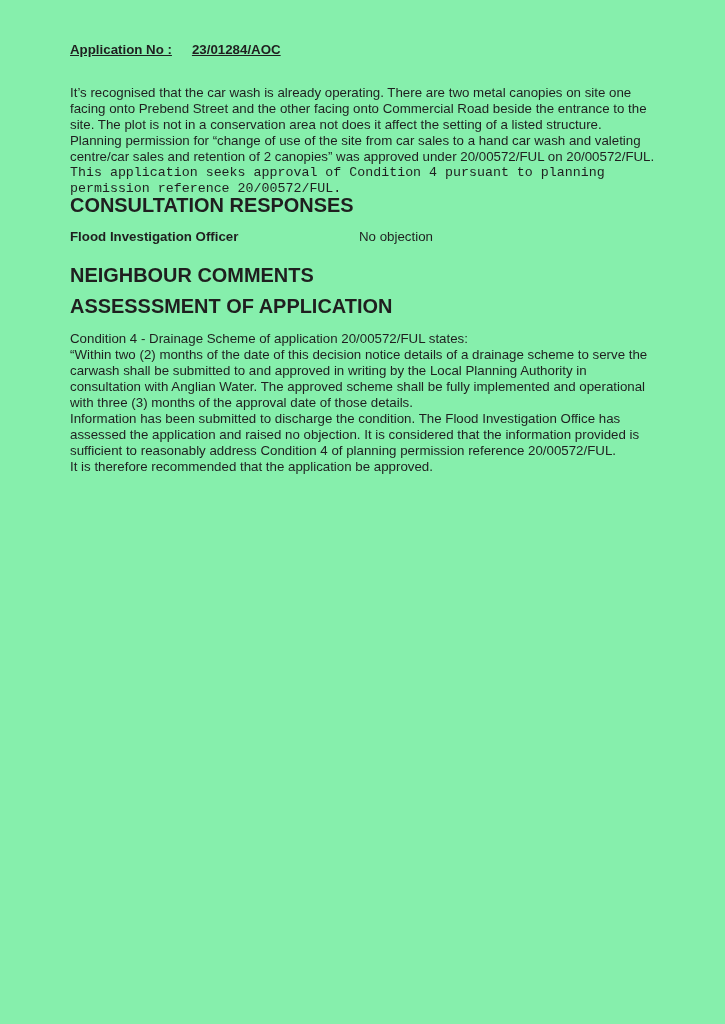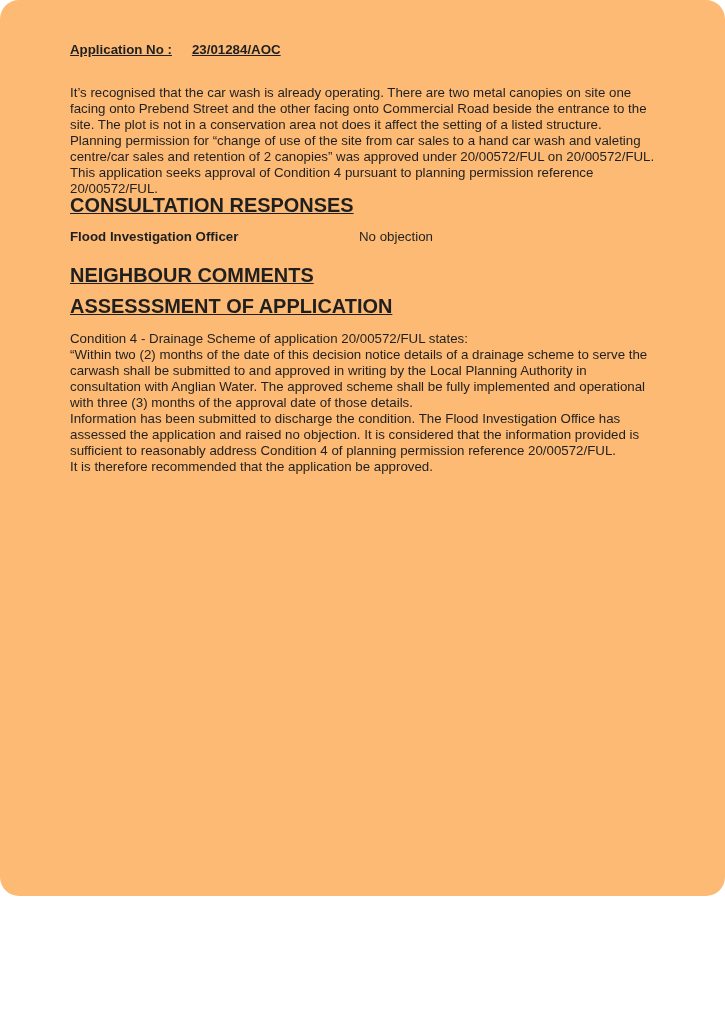--- a/index.html
+++ b/index.html
@@ -6,24 +6,23 @@
   html, body { margin: 0; padding: 0; }
   body {
     width: 725px;
     height: 1024px;
     background: #ffffff;
     font-family: "Liberation Sans", sans-serif;
   }
   .page {
     position: relative;
     width: 725px;
-    height: 896px;
-    background: #fdba74;
+    height: 1024px;
+    background: #86efac;
     overflow: hidden;
-    border-radius: 19px;
   }
   .content {
     position: absolute;
     left: 70px;
     top: 42px;
     width: 586px;
     font-size: 13.3px;
     line-height: 16px;
     color: #1f1f1f;
   }
@@ -37,37 +36,36 @@
   }
   .app-number {
     text-decoration: underline;
     margin-left: 20px;
   }
   p.para {
     margin: 0;
   }
   .heading {
     font-weight: bold;
-    text-decoration: underline;
     margin: 0;
   }
   .officer-row {
     display: flex;
   }
   .officer-name {
     font-weight: bold;
     width: 257px;
     flex: 0 0 257px;
   }
   .officer-response {
     flex: 1;
     margin-left: 32px;
   }
   .mb-22 { margin-bottom: 22px; }
-  .mb-30 { margin-bottom: 30px; }
+  .mb-30 { margin-bottom: 30px; font-family: Liberation Mono, monospace; }
   .mb-17 { margin-bottom: 17px; }
   .mb-16 { margin-bottom: 16px; }
   .mb-15 { margin-bottom: 15px; }
   .mb-11 { margin-bottom: 11px; }
   .mb-9  { margin-bottom: 9px; }
 </style>
 </head>
 <body>
 
 <div class="page">

